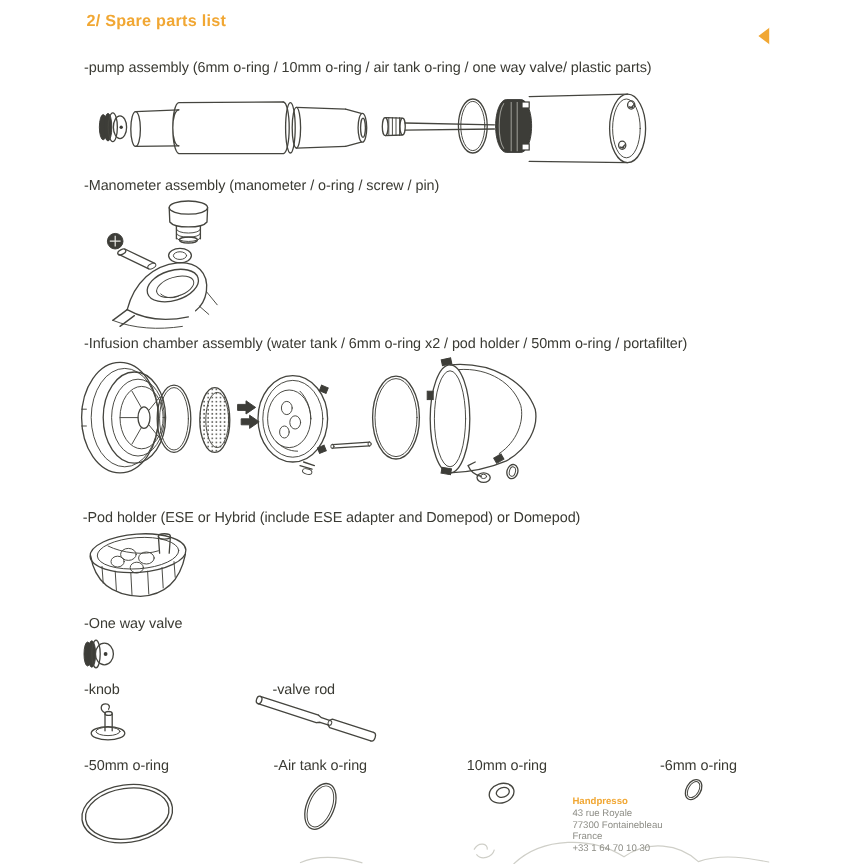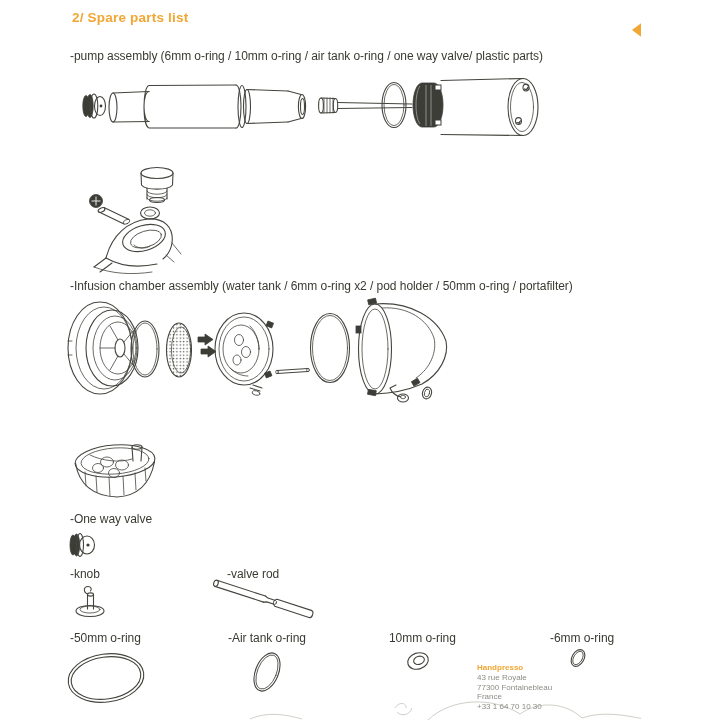--- a/index.html
+++ b/index.html
@@ -81,20 +81,21 @@
 
     <path class="ln" d="M381,6.5 L463,4.5 M381,60.5 L463,61.5"></path>
     <ellipse class="ln" cx="463" cy="33" rx="15" ry="28.5"></ellipse>
     <ellipse class="lnthin" cx="462" cy="33" rx="11.5" ry="24.5"></ellipse>
     <ellipse class="ln" cx="466" cy="13.5" rx="3" ry="3.4" fill="#fff"></ellipse>
     <path class="dark" d="M464,15 a3,3 0 0 0 4,-2 l-1,3 z"></path>
     <ellipse class="ln" cx="458.5" cy="47" rx="3" ry="3.4" fill="#fff"></ellipse>
     <path class="dark" d="M456.5,48.5 a3,3 0 0 0 4,-2 l-1,3 z"></path>
   </svg>
 
+  <div class="abs label" style="left:70px;top:147px">-Manometer assembly (manometer / o-ring / screw / pin)</div>
   <svg class="abs" style="left:60px;top:165px" width="220" height="110" viewBox="0 0 220 110">
 
     <ellipse class="ln" cx="97" cy="8" rx="16" ry="5.5"></ellipse>
     <path class="ln" d="M81,8 L81.5,20 M113,8 L112.5,20 M81.5,20 A16,5.5 0 0 0 112.5,20"></path>
     <path class="ln" d="M87,23 L87,34 M107,23 L107,34"></path>
     <path class="lnthin" d="M87,26 A10,3.2 0 0 0 107,26 M87,29.5 A10,3.2 0 0 0 107,29.5 M87,33 A10,3.2 0 0 0 107,33"></path>
     <ellipse class="ln" cx="97" cy="35" rx="7.5" ry="2.5"></ellipse>
 
     <ellipse class="ln" cx="90" cy="48" rx="9.5" ry="6"></ellipse>
     <ellipse class="lnthin" cx="90" cy="48" rx="5.5" ry="3.2"></ellipse>
@@ -170,20 +171,21 @@
     <rect class="dark" x="352" y="84" width="7" height="5" transform="rotate(-30 355 86)"></rect>
 
     <path class="ln" d="M330,92 C332,97 336,100 341,101 M336,89 L330,92"></path>
     <ellipse class="ln" cx="343" cy="102" rx="5.5" ry="4"></ellipse>
     <ellipse class="lnthin" cx="343" cy="101" rx="2.5" ry="1.8"></ellipse>
 
     <ellipse class="ln" cx="367" cy="97" rx="4.5" ry="6" transform="rotate(15 367 97)"></ellipse>
     <ellipse class="lnthin" cx="367" cy="97" rx="2.5" ry="4" transform="rotate(15 367 97)"></ellipse>
   </svg>
 
+  <div class="abs label" style="left:69px;top:424px">-Pod holder (ESE or Hybrid (include ESE adapter and Domepod) or Domepod)</div>
   <svg class="abs" style="left:60px;top:441px" width="120" height="62" viewBox="0 0 120 62">
     <ellipse class="ln" cx="55" cy="20" rx="40" ry="16" transform="rotate(-4 55 20)"></ellipse>
     <ellipse class="lnthin" cx="55" cy="20" rx="34" ry="13" transform="rotate(-4 55 20)"></ellipse>
     <path class="ln" d="M15.5,22 C19,44 34,55 57,56 C78,55 90,43 94.5,21"></path>
     <path class="lnthin" d="M25,31 L26,45 M36,35 L37,51 M49,36 L50,55 M63,35 L64,54 M75,32 L76,49 M85,27 L86,40"></path>
     <ellipse class="lnthin" cx="47" cy="21" rx="6.5" ry="5"></ellipse>
     <ellipse class="lnthin" cx="62" cy="24" rx="6.5" ry="5"></ellipse>
     <ellipse class="lnthin" cx="38" cy="27" rx="5.5" ry="4.5"></ellipse>
     <ellipse class="lnthin" cx="54" cy="32" rx="5.5" ry="4.5"></ellipse>
     <path class="lnthin" d="M30,14 C42,20 60,22 72,18"></path>

